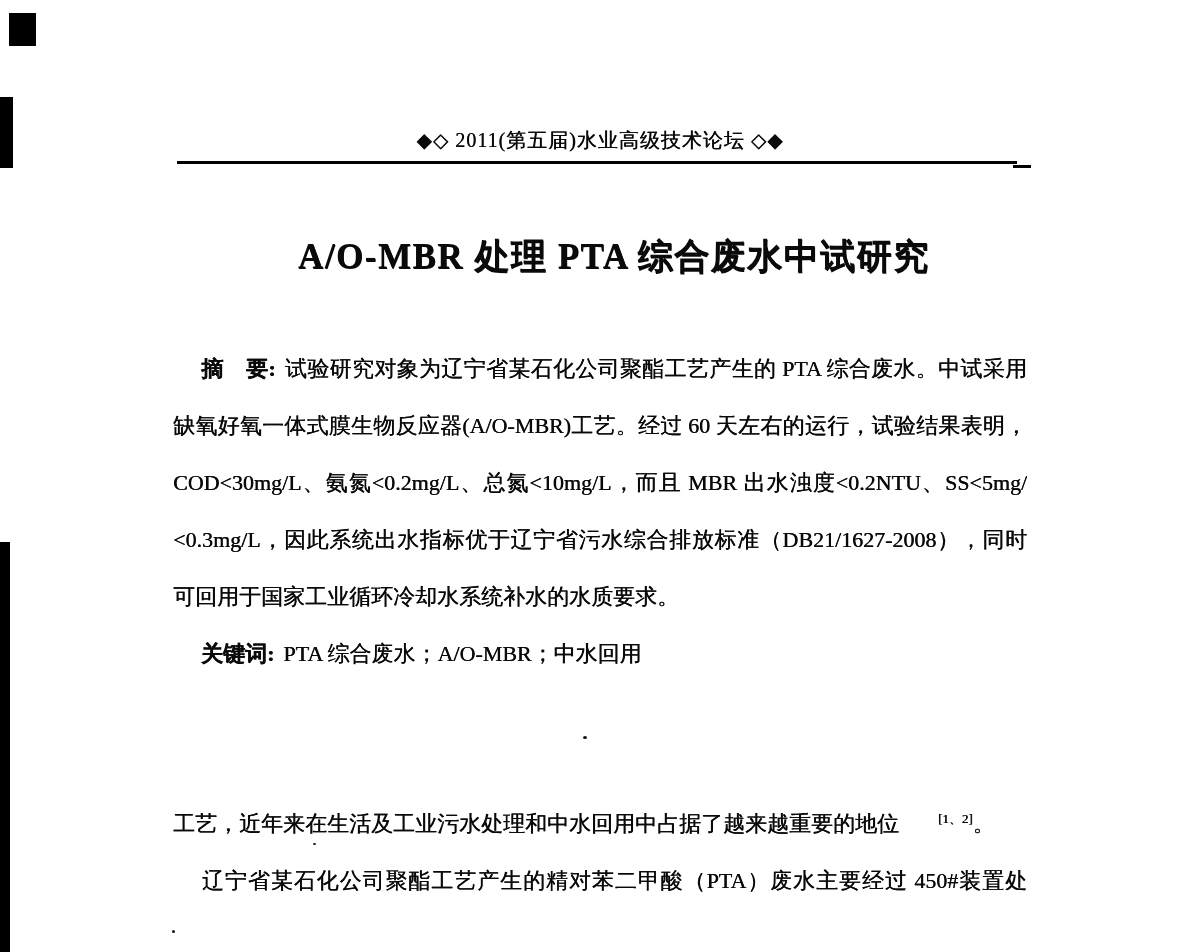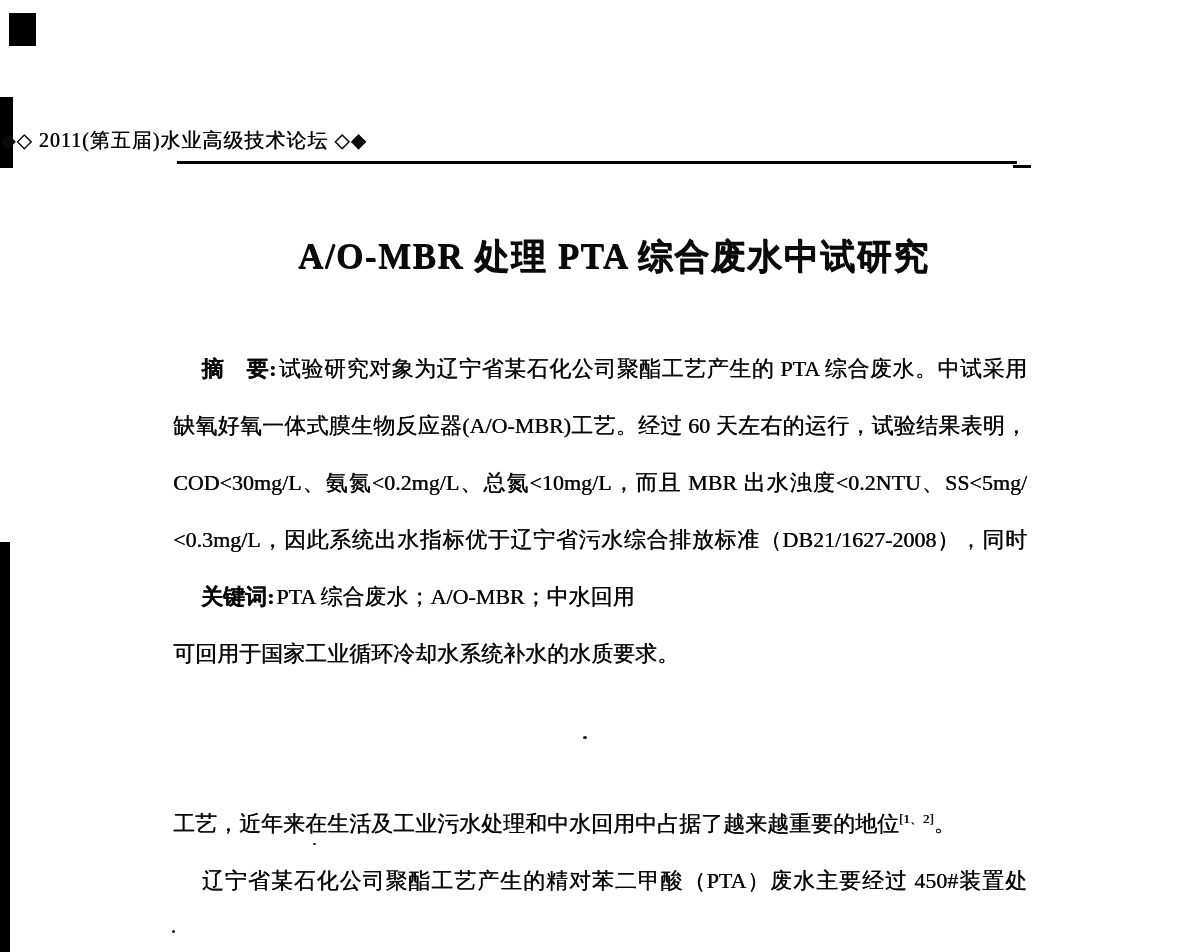--- a/index.html
+++ b/index.html
@@ -4,43 +4,43 @@
 <style>
   html,body { margin:0; padding:0; background:#ffffff; }
   .page {
     position:relative; width:1200px; height:952px; background:#ffffff;
     overflow:hidden; color:#0a0a0a;
     font-family:"Liberation Serif","DejaVu Serif",serif;
   }
   
   .forum-header {
     position:absolute; top:127px; left:0; width:100%;
-    text-align:left; font-size:20px; letter-spacing:1px;
+    text-align:center; font-size:20px; letter-spacing:1px;
     text-shadow:0.4px 0.4px 0 currentColor;
   }
   .header-rule  { position:absolute; top:161px; left:177px; width:840px; height:3px; background:#000; }
   .header-rule-end { position:absolute; top:165px; left:1013px; width:18px; height:3px; background:#000; }
   
   .paper-title {
     position:absolute; top:219px; left:0; width:100%; margin:14px;
     text-align:center; font-size:35px; font-weight:bold; letter-spacing:1.5px;
     text-shadow:0.5px 0.5px 0 currentColor;
   }
   
   .textcol {
     position:absolute; left:173px; width:854px;
     font-size:22px; text-shadow:0.4px 0.4px 0 currentColor;
   }
   #abstract-col { top:340px; }
   #body-col     { top:795px; }
   .line { height:57px; line-height:57px; overflow:hidden; word-break:break-all; }
   .line.justify { text-align:justify; text-align-last:justify; }
   .indent { display:inline-block; width:28px; }
-  .lbl { font-weight:bold; margin-right:2px; }
-  sup.cite { font-size:13px; line-height:0; vertical-align:super; letter-spacing:0; }
+  .lbl { font-weight:bold; margin-right:9px; }
+  sup.cite { font-size:13px; line-height:0; vertical-align:super; letter-spacing:0;margin-left:39px; }
   
   .artifact { position:absolute; background:#000; }
   .a-corner     { left:9px;  top:13px;  width:27px; height:33px; }
   .a-left-upper { left:0;    top:97px;  width:13px; height:71px; }
   .a-left-bar   { left:0;    top:542px; width:10px; height:410px; }
   .speck { position:absolute; background:#141414; border-radius:50%; }
   .s1 { left:583px; top:736px; width:4px; height:3px; }
   .s2 { left:172px; top:930px; width:3px; height:3px; }
   .s3 { left:313px; top:843px; width:3px; height:2px; }
 </style>
@@ -69,24 +69,24 @@
     <div class="line justify">
       <span>缺氧好氧一体式膜生物反应器(A/O-MBR)工艺。经过 60 天左右的运行，试验结果表明，系统</span>
     </div>
     <div class="line justify">
       <span>COD&lt;30mg/L、氨氮&lt;0.2mg/L、总氮&lt;10mg/L，而且 MBR 出水浊度&lt;0.2NTU、SS&lt;5mg/L、含油量</span>
     </div>
     <div class="line justify">
       <span>&lt;0.3mg/L，因此系统出水指标优于辽宁省污水综合排放标准（DB21/1627-2008），同时达到</span>
     </div>
     <div class="line">
-      <span class="indent"></span><span class="lbl">关键词:</span><span>PTA 综合废水；A/O-MBR；中水回用</span>
+      <span>可回用于国家工业循环冷却水系统补水的水质要求。</span>
     </div>
     <div class="line">
-      <span>可回用于国家工业循环冷却水系统补水的水质要求。</span>
+      <span class="indent"></span><span class="lbl">关键词:</span><span>PTA 综合废水；A/O-MBR；中水回用</span>
     </div>
   </div>
 
   <div class="textcol" id="body-col">
     <div class="line">
       <span>工艺，近年来在生活及工业污水处理和中水回用中占据了越来越重要的地位</span><sup class="cite">[1、2]</sup><span>。</span>
     </div>
     <div class="line justify">
       <span class="indent"></span><span>辽宁省某石化公司聚酯工艺产生的精对苯二甲酸（PTA）废水主要经过 450#装置处理，</span>
     </div>

